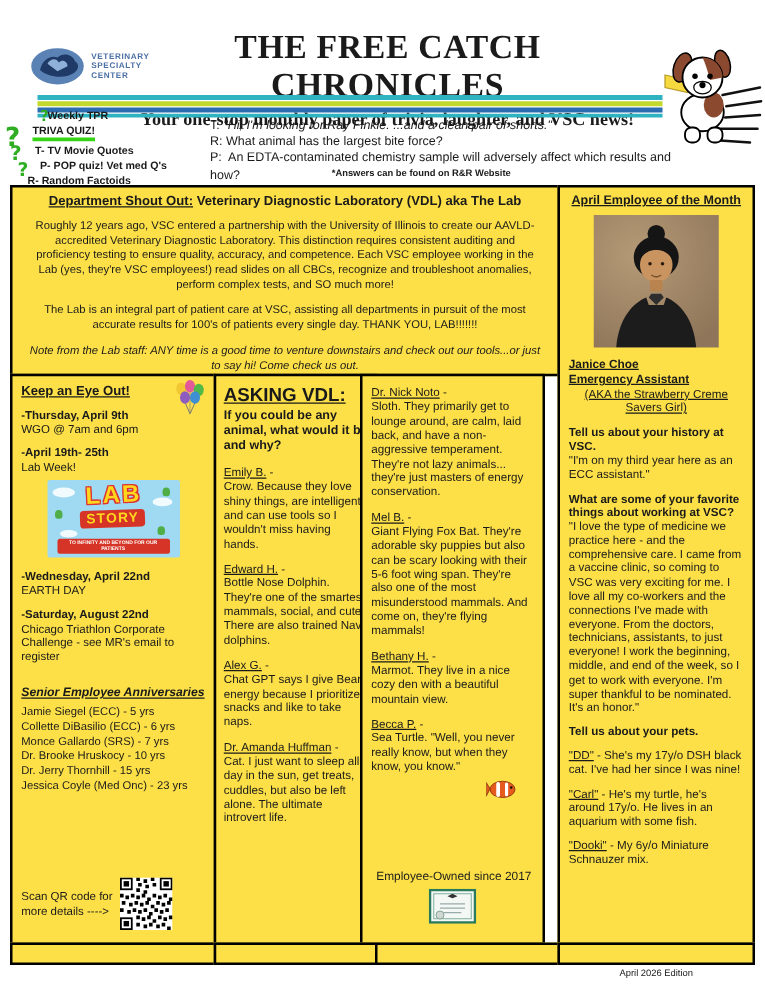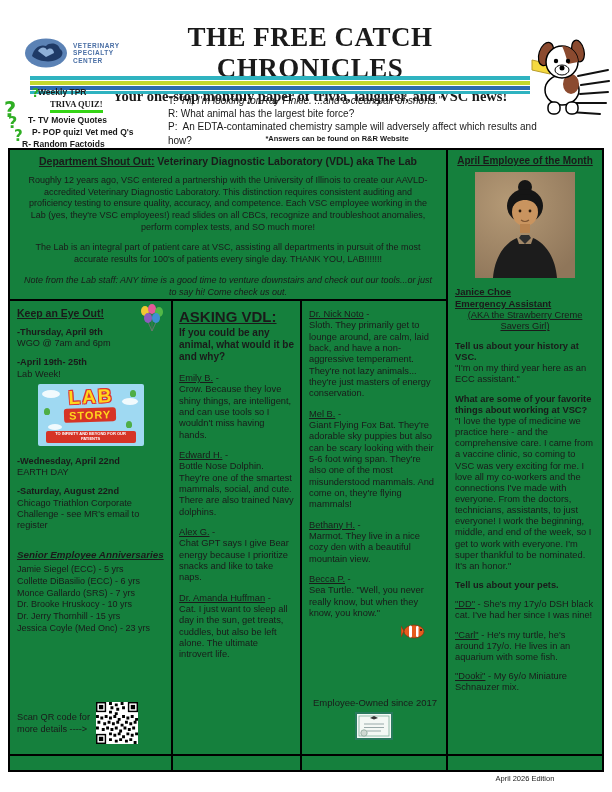--- a/index.html
+++ b/index.html
@@ -1,52 +1,52 @@
 <!DOCTYPE html>
 <html><head>
 <meta charset="utf-8">
 <style>
   html,body{margin:0;padding:0;background:#e9e9e9;}
   .page{position:relative;width:612px;height:792px;background:#fff;margin:0 auto;
         font-family:"Liberation Sans",sans-serif;color:#1a1a1a;overflow:hidden;}
   .abs{position:absolute;}
   .serif{font-family:"Liberation Serif",serif;}
-  .box{position:absolute;border:2px solid #000;box-sizing:border-box;background:#15803d;}
+  .box{position:absolute;border:2px solid #000;box-sizing:border-box;background:#fde047;}
   .u{text-decoration:underline;}
   .i{font-style:italic;}
 
   
   .masthead{left:100px;top:22px;width:420px;text-align:center;}
   .masthead h1{margin:0;font-size:27px;letter-spacing:.5px;font-weight:bold;}
   .masthead h2{margin:4px 0 0 0;font-size:14.5px;font-weight:bold;}
   .logo{left:24px;top:34px;display:flex;align-items:center;gap:3px;}
   .logo-text{font-size:6.5px;line-height:1.15;color:#4a6fa5;letter-spacing:.5px;font-weight:bold;}
   .stripes{left:30px;top:76px;width:500px;}
   .stripes div{height:3.5px;margin-bottom:1px;}
   .dogwrap{left:526px;top:24px;width:84px;height:96px;}
 
   
   .quiz-left{left:6px;top:88px;width:160px;font-size:8.5px;font-weight:bold;line-height:1;}
   .quiz-left .ql{margin-bottom:3.5px;}
   .ql-0{margin-left:32px;}
-  .ql-1{margin-left:44px;border-bottom:3px solid #35d415;display:inline-block;padding-bottom:1px;font-family:Liberation Serif, serif;}
+  .ql-1{margin-left:20px;border-bottom:3px solid #35d415;display:inline-block;padding-bottom:1px;}
   .ql-2{margin-left:22px;}
   .ql-3{margin-left:26px;}
   .ql-4{margin-left:16px;}
   .qmark{position:absolute;color:#2fae24;font-weight:bold;font-family:"DejaVu Sans",sans-serif;}
   .quiz-right{left:168px;top:94px;width:380px;font-size:10px;line-height:1.32;}
   .answers-note{left:232px;top:134px;width:210px;font-size:7.5px;font-weight:bold;text-align:center;}
 
   
   .shoutout{left:8px;top:148px;width:440px;height:153px;padding:5px 12px;text-align:center;}
   .shoutout .title{font-size:10.5px;font-weight:bold;margin-bottom:8px;}
   .shoutout p{font-size:9px;line-height:1.3;margin:0 0 9px 0;}
   .col1{left:8px;top:299px;width:165px;height:457px;padding:6px 7px;display:flex;flex-direction:column;}
   .col2{left:171px;top:299px;width:131px;height:457px;padding:7px 6px;}
-  .col3{left:300px;top:299px;width:148px;height:457px;padding:8px 7px;display:flex;flex-direction:column;}
+  .col3{left:288px;top:299px;width:148px;height:457px;padding:8px 7px;display:flex;flex-direction:column;}
   .rcol{left:446px;top:148px;width:158px;height:608px;padding:5px 7px;}
   .brow{height:18px;top:754px;}
   .edition{left:446px;top:774px;width:158px;text-align:center;font-size:7.5px;}
 
   
   .c1-head{font-size:10.5px;font-weight:bold;text-decoration:underline;margin-bottom:8px;}
   .event{font-size:9.2px;line-height:1.22;margin-bottom:8px;}
   .event .et{font-weight:bold;}
   .labstory{width:106px;height:62px;margin:2px auto 10px auto;position:relative;background:#9fd9f2;border-radius:2px;overflow:hidden;text-align:center;}
   .labstory .cloud{position:absolute;background:#fff;border-radius:50%;opacity:.85;}

